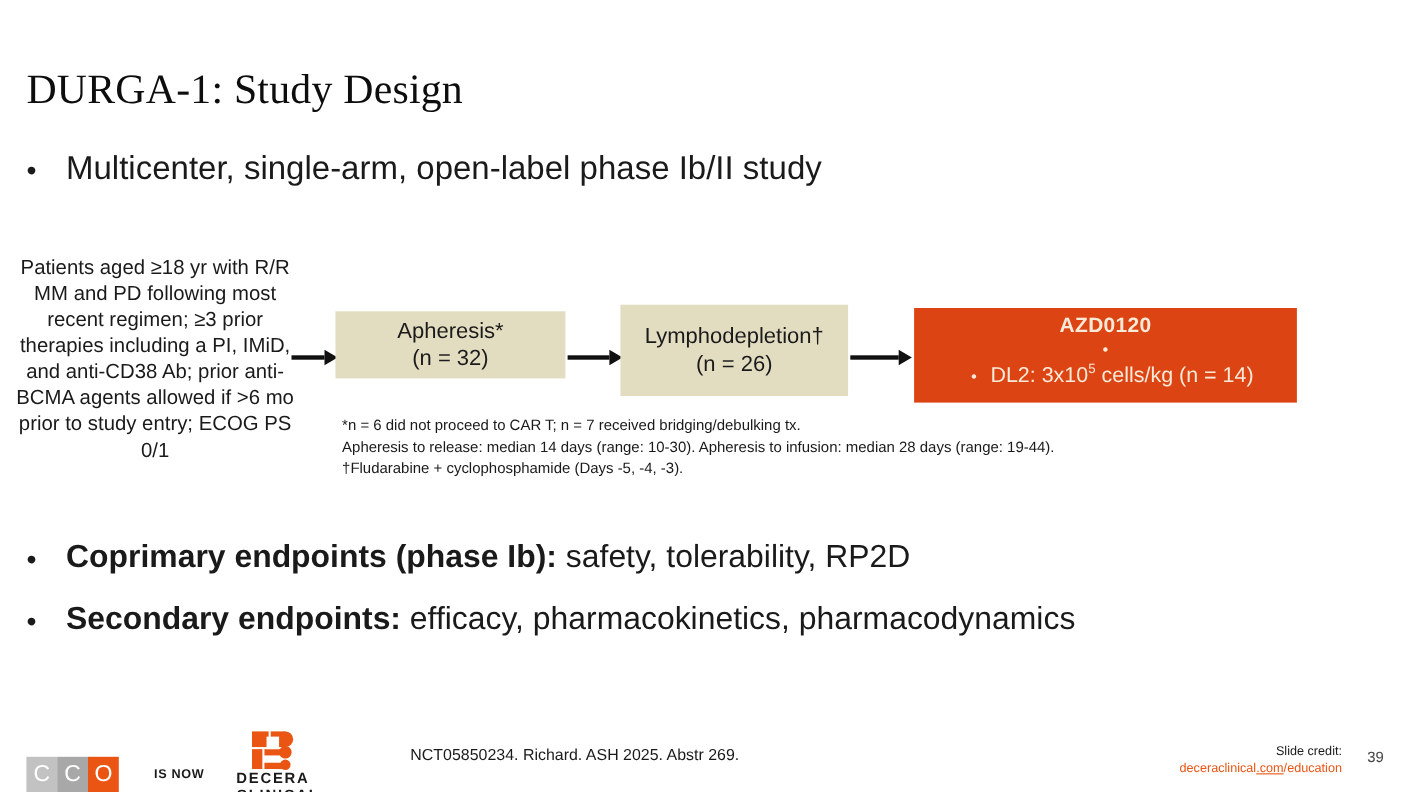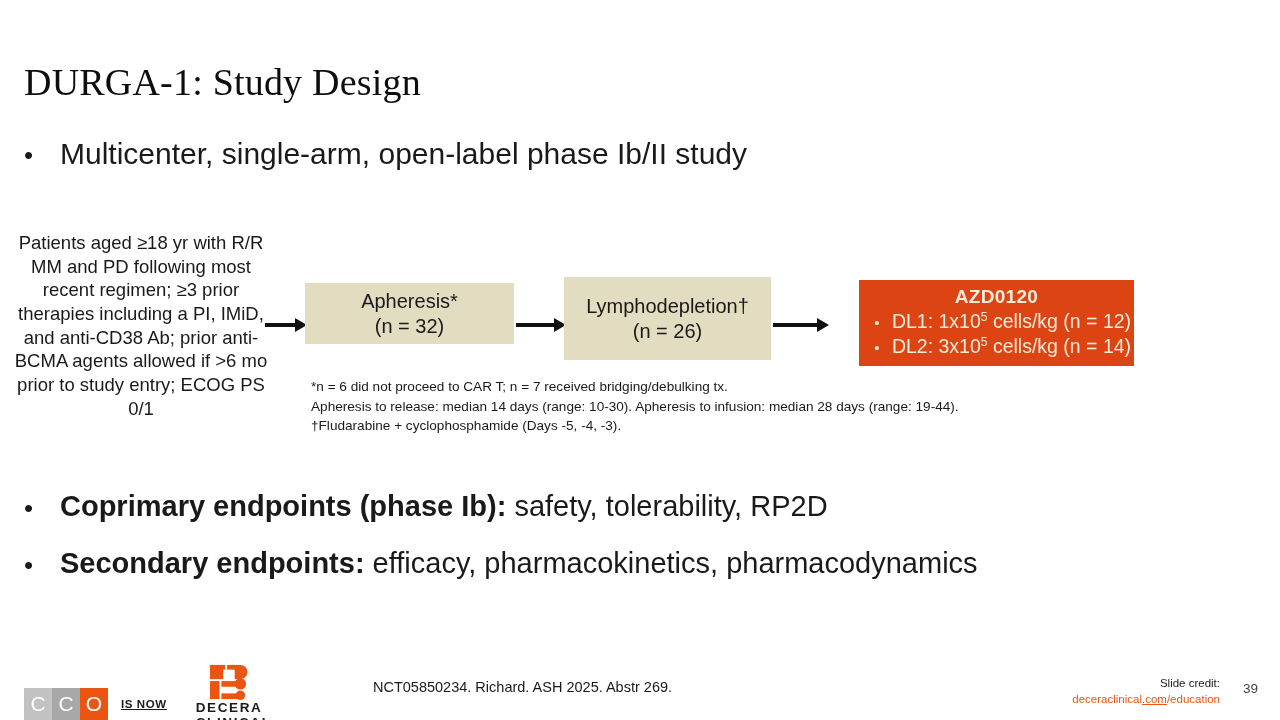--- a/index.html
+++ b/index.html
@@ -76,21 +76,21 @@
   .beige-box {
     background: #e2dcc0;
     font-size: 20px;
     line-height: 1.25;
     color: #1a1a1a;
   }
   #box-apheresis { left: 305px; top: 283px; width: 209px; height: 61px; }
   #box-lympho    { left: 564px; top: 277px; width: 207px; height: 83px; }
 
   .orange-box {
-    left: 859px; top: 280px; width: 275px; height: 86px;
+    left: 831px; top: 280px; width: 348px; height: 86px;
     background: #dd4413;
     color: #f7ead8;
     justify-content: flex-start;
     padding-top: 5px;
   }
   .orange-title {
     font-weight: bold;
     font-size: 19px;
     line-height: 1.25;
     letter-spacing: 0.3px;
@@ -166,26 +166,25 @@
     color: #ffffff;
     font-family: "Liberation Sans", sans-serif;
     font-size: 21px;
     font-weight: normal;
   }
   .cco-c1 { background: #c2c2c2; }
   .cco-c2 { background: #a8a8a8; }
   .cco-o  { background: #ea5514; }
 
   .is-now {
-    margin-left: 13px;
+    margin-left: 32px;
     font-size: 11.5px;
     font-weight: bold;
     letter-spacing: 0.6px;
     color: #1a1a1a;
-    text-decoration: underline;
   }
 
   .decera-block {
     margin-left: 20px;
     display: flex;
     align-items: center;
     flex-direction: column;
   }
   .decera-mark { width: 38px; height: 35px; flex: 0 0 38px; }
   .decera-words { margin-left: 9px; line-height: 1.08; }
@@ -260,21 +259,20 @@
 
 <div class="arrow" id="arrow-3">
   <div class="shaft"></div>
   <div class="head"></div>
 </div>
 
 <div class="flow-box orange-box">
   <div class="orange-title">AZD0120</div>
   <div class="dose-row">
     <span class="dose-bullet">•</span>
-    <span><span>DL1: 1x10</span><sup>5</sup><span> cells/kg (n = 12)</span></span>
   </div>
   <div class="dose-row">
     <span class="dose-bullet">•</span>
     <span><span>DL2: 3x10</span><sup>5</sup><span> cells/kg (n = 14)</span></span>
   </div>
 </div>
 
 <div class="footnotes">
   <div>*n = 6 did not proceed to CAR T; n = 7 received bridging/debulking tx.</div>
   <div>Apheresis to release: median 14 days (range: 10-30). Apheresis to infusion: median 28 days (range: 19-44).</div>

